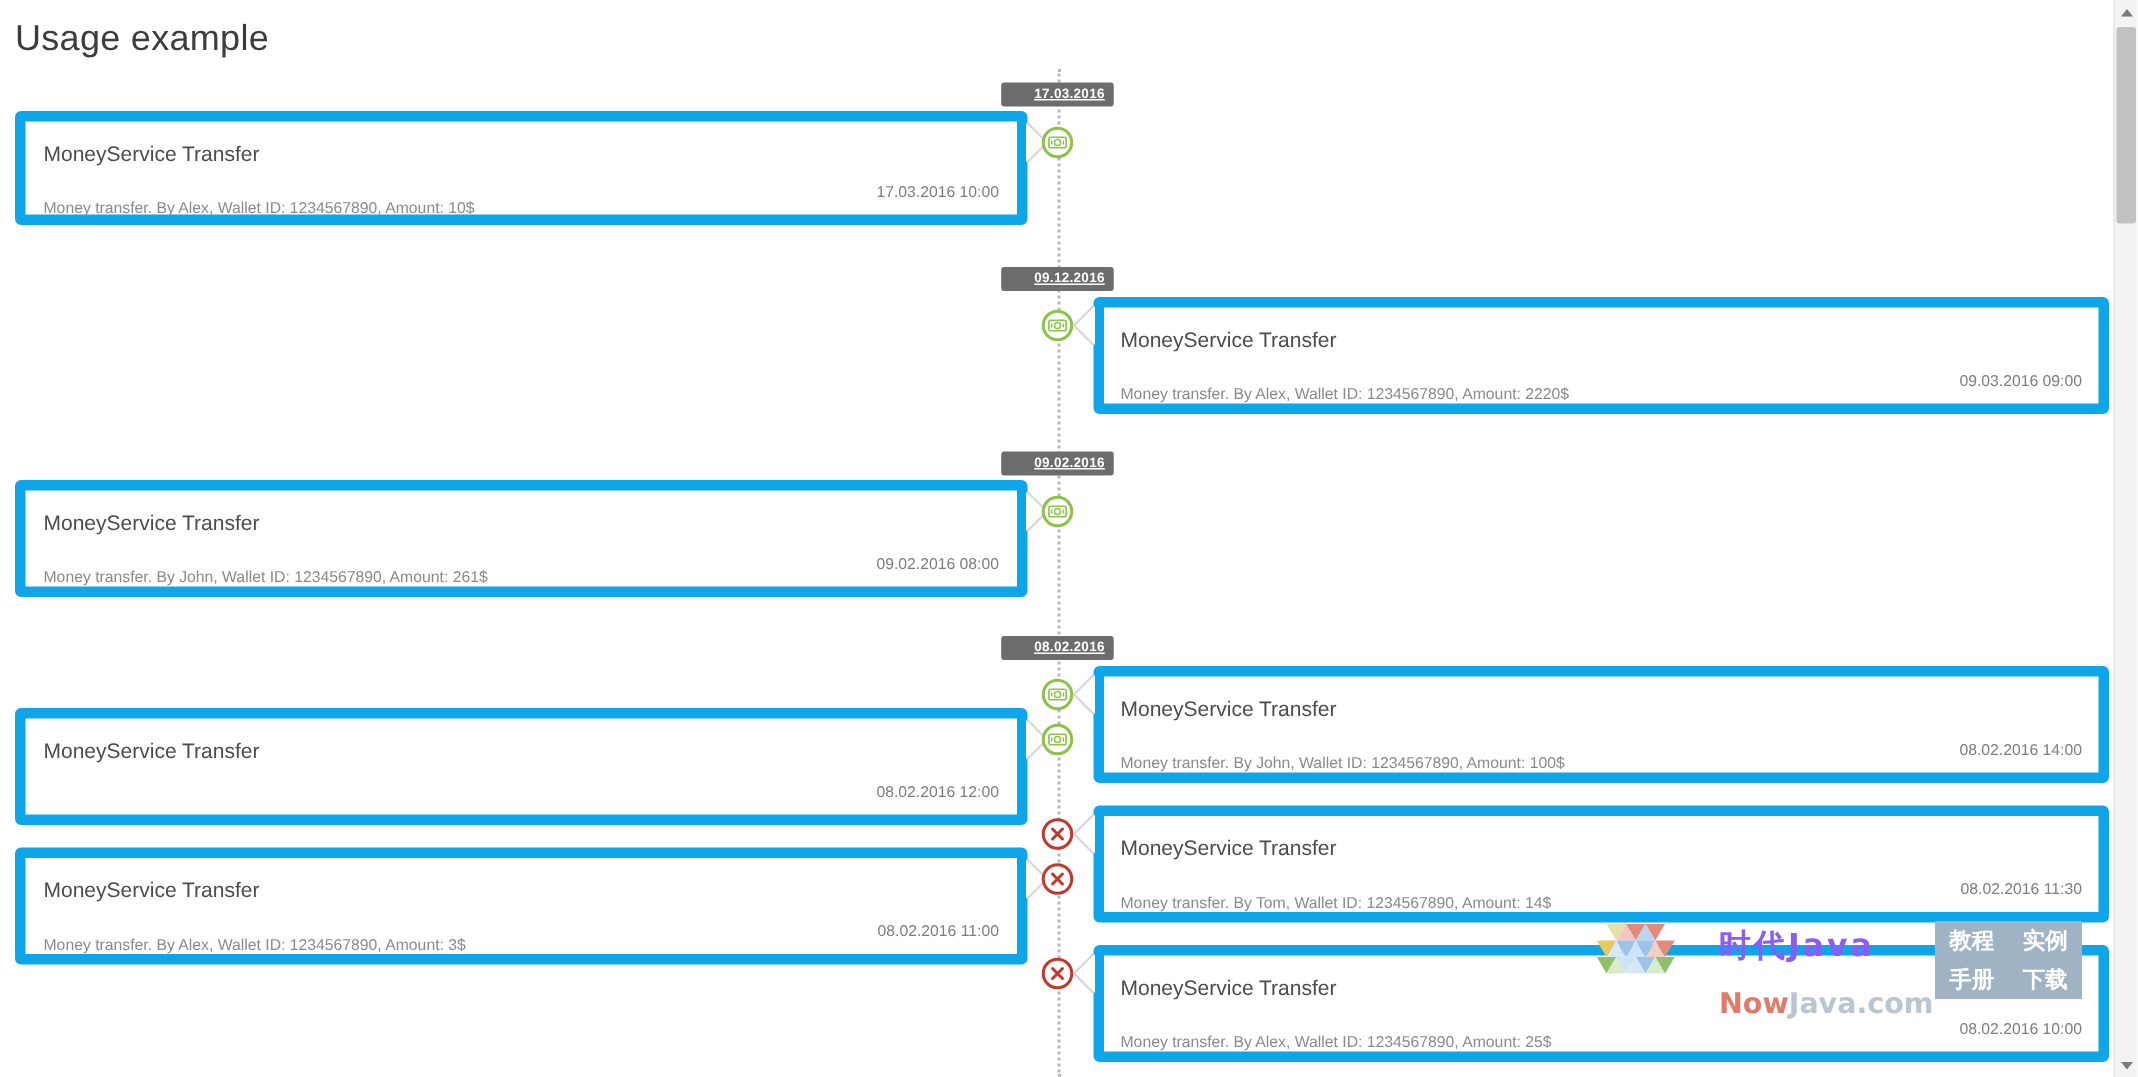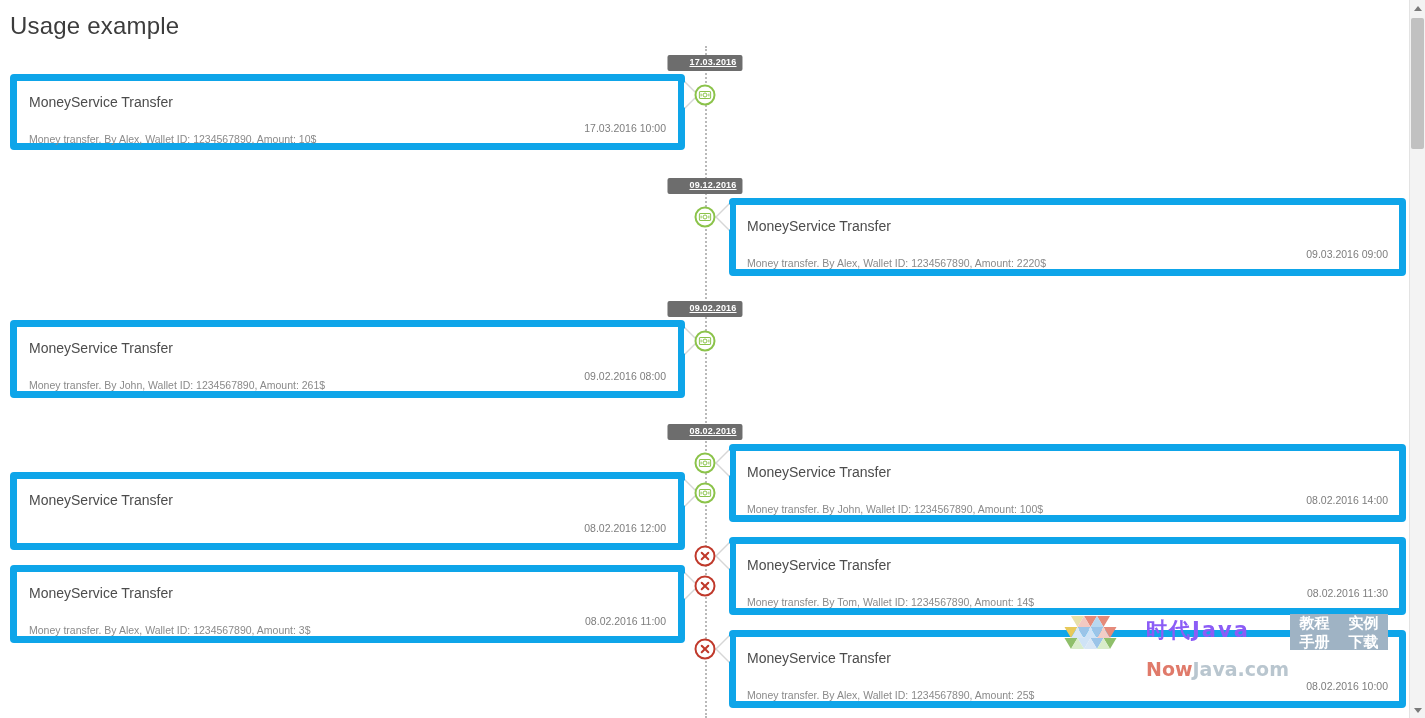--- a/index.html
+++ b/index.html
@@ -182,21 +182,21 @@
     font-size: 19px;
     font-weight: bold;
     line-height: 22px;
     font-family: "DejaVu Sans", sans-serif;
   }
   .wm-en .now { color: #e07a6a; }
   .wm-en .java { color: #b9c6cf; }
   .wm-btns {
     position: absolute;
     left: 232px; top: 2px;
-    width: 98px; height: 36px;
+    width: 98px; height: 52px;
     background: #9fb3c4;
     display: grid;
     grid-template-columns: 1fr 1fr;
     grid-template-rows: 1fr 1fr;
     color: #ffffff;
     font-family: "DejaVu Sans", sans-serif;
     font-size: 15px;
     font-weight: bold;
   }
   .wm-btns span {

